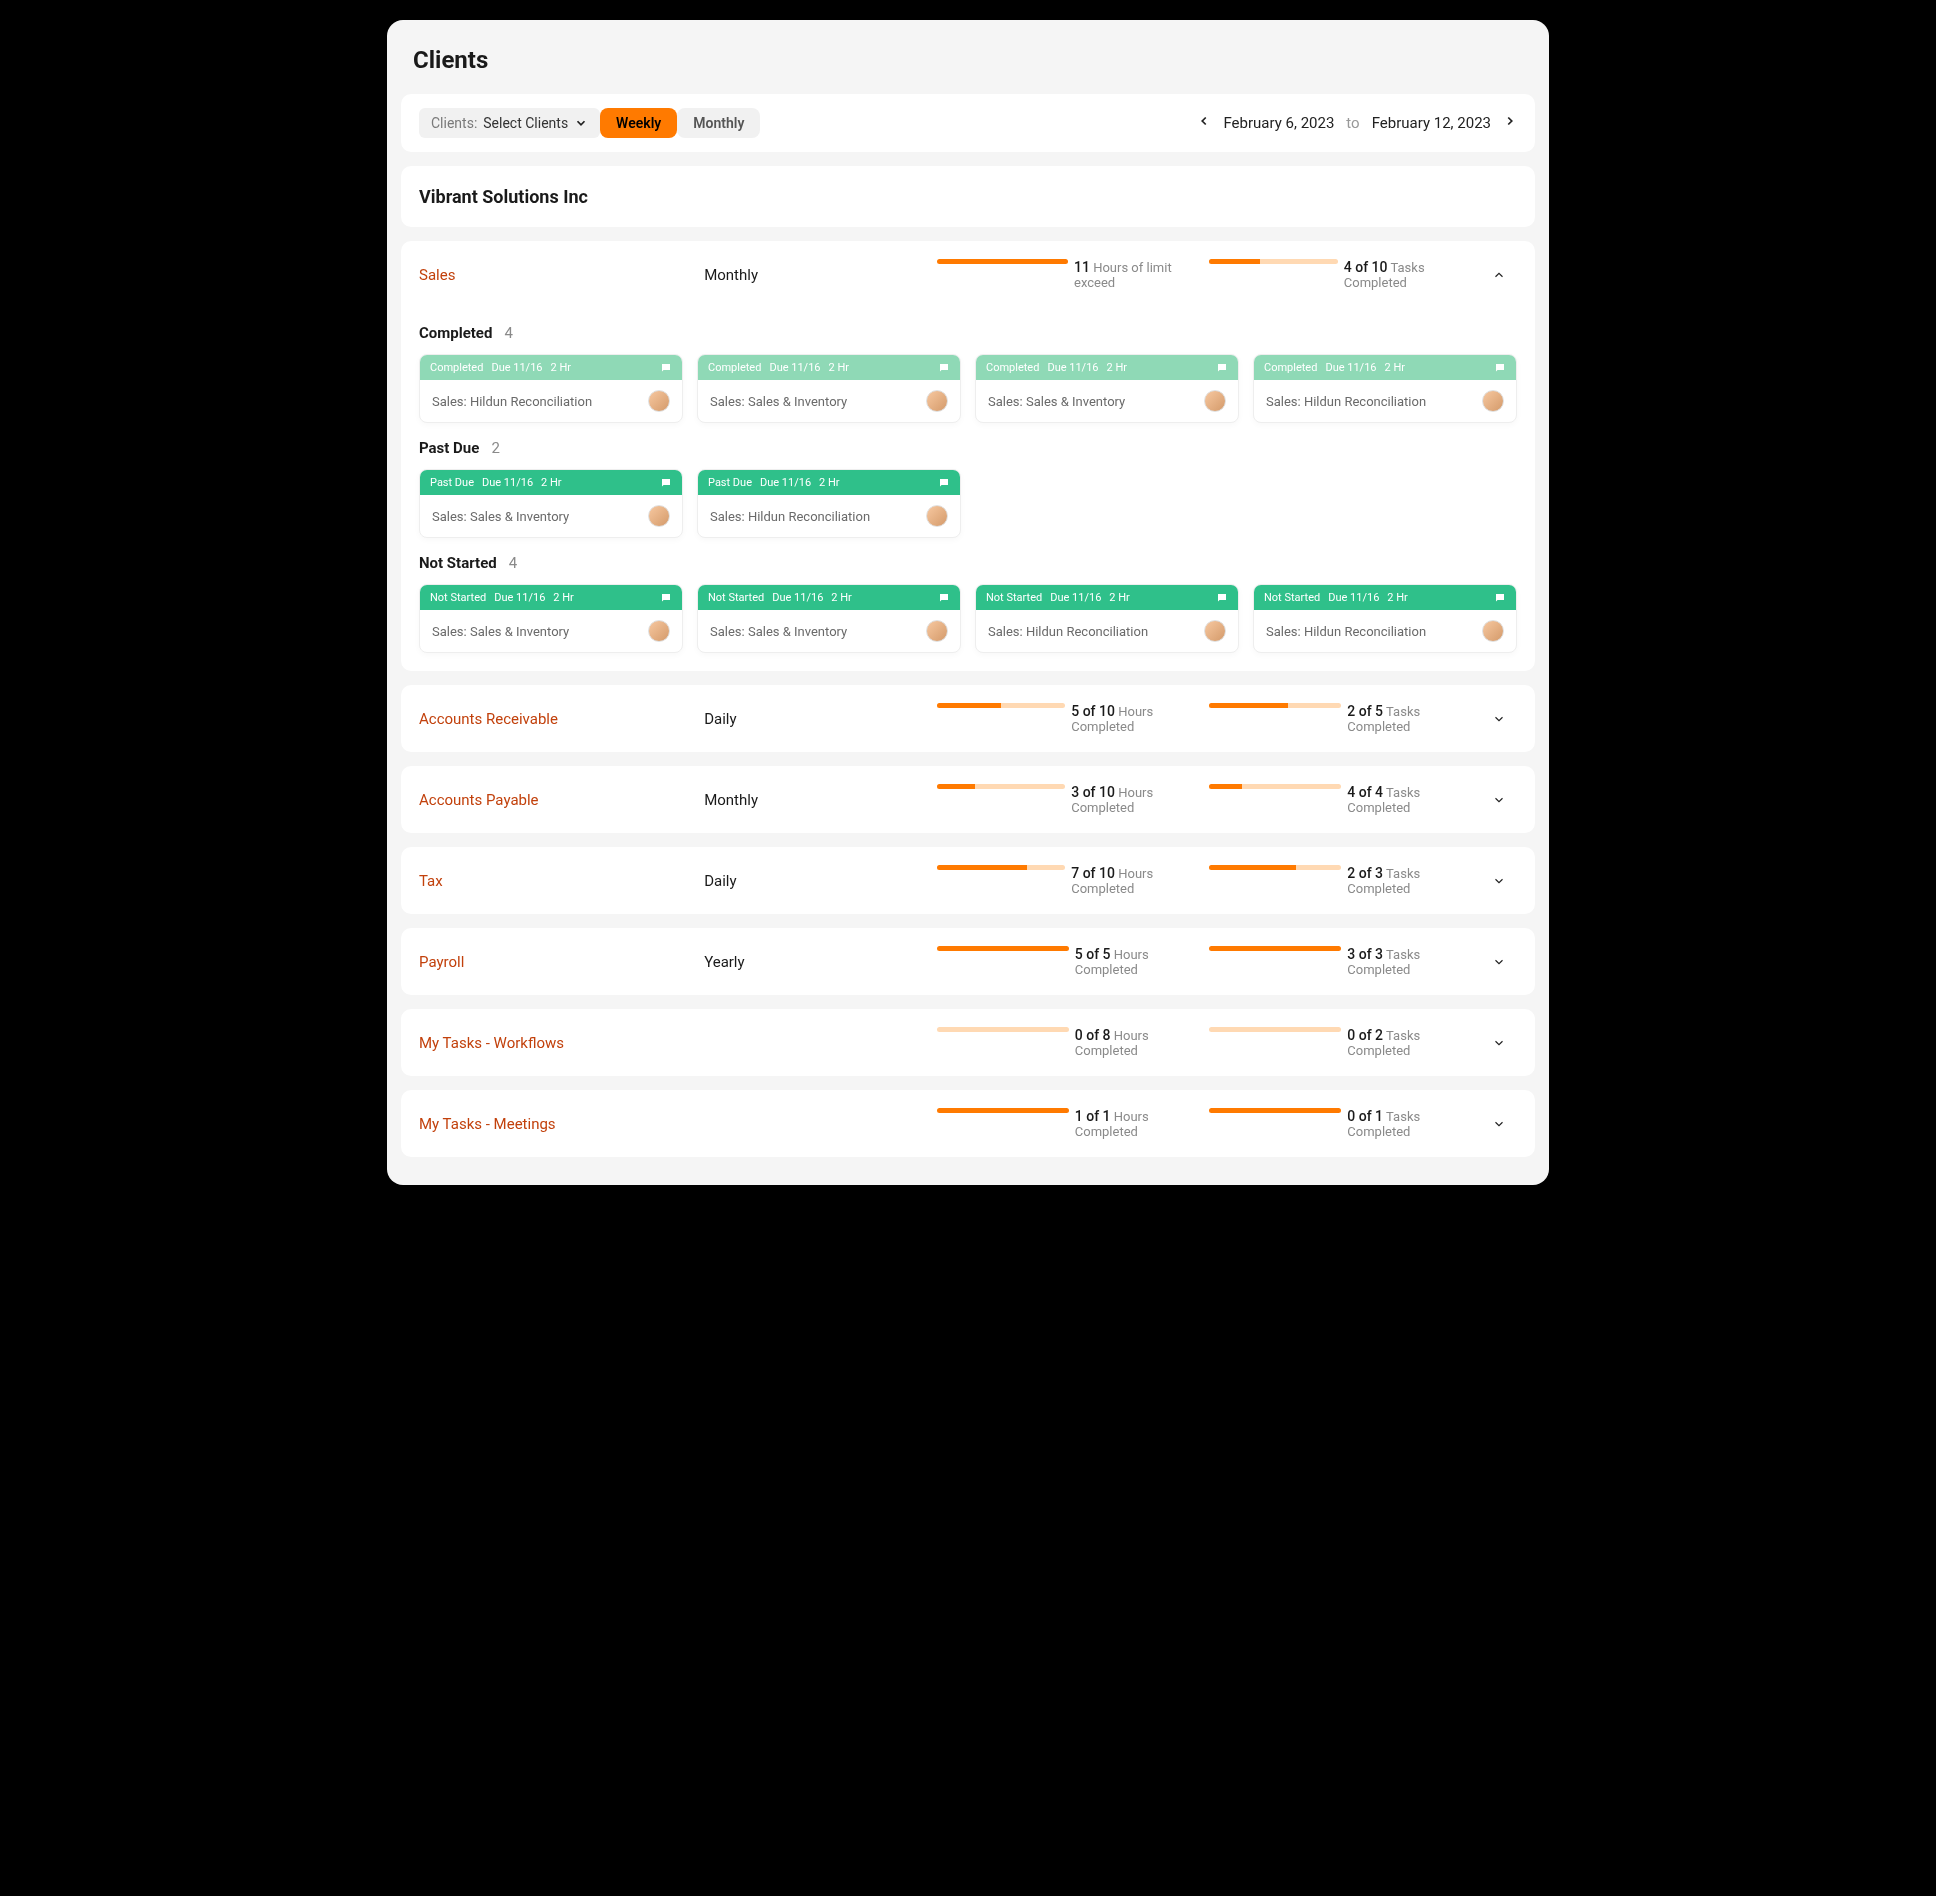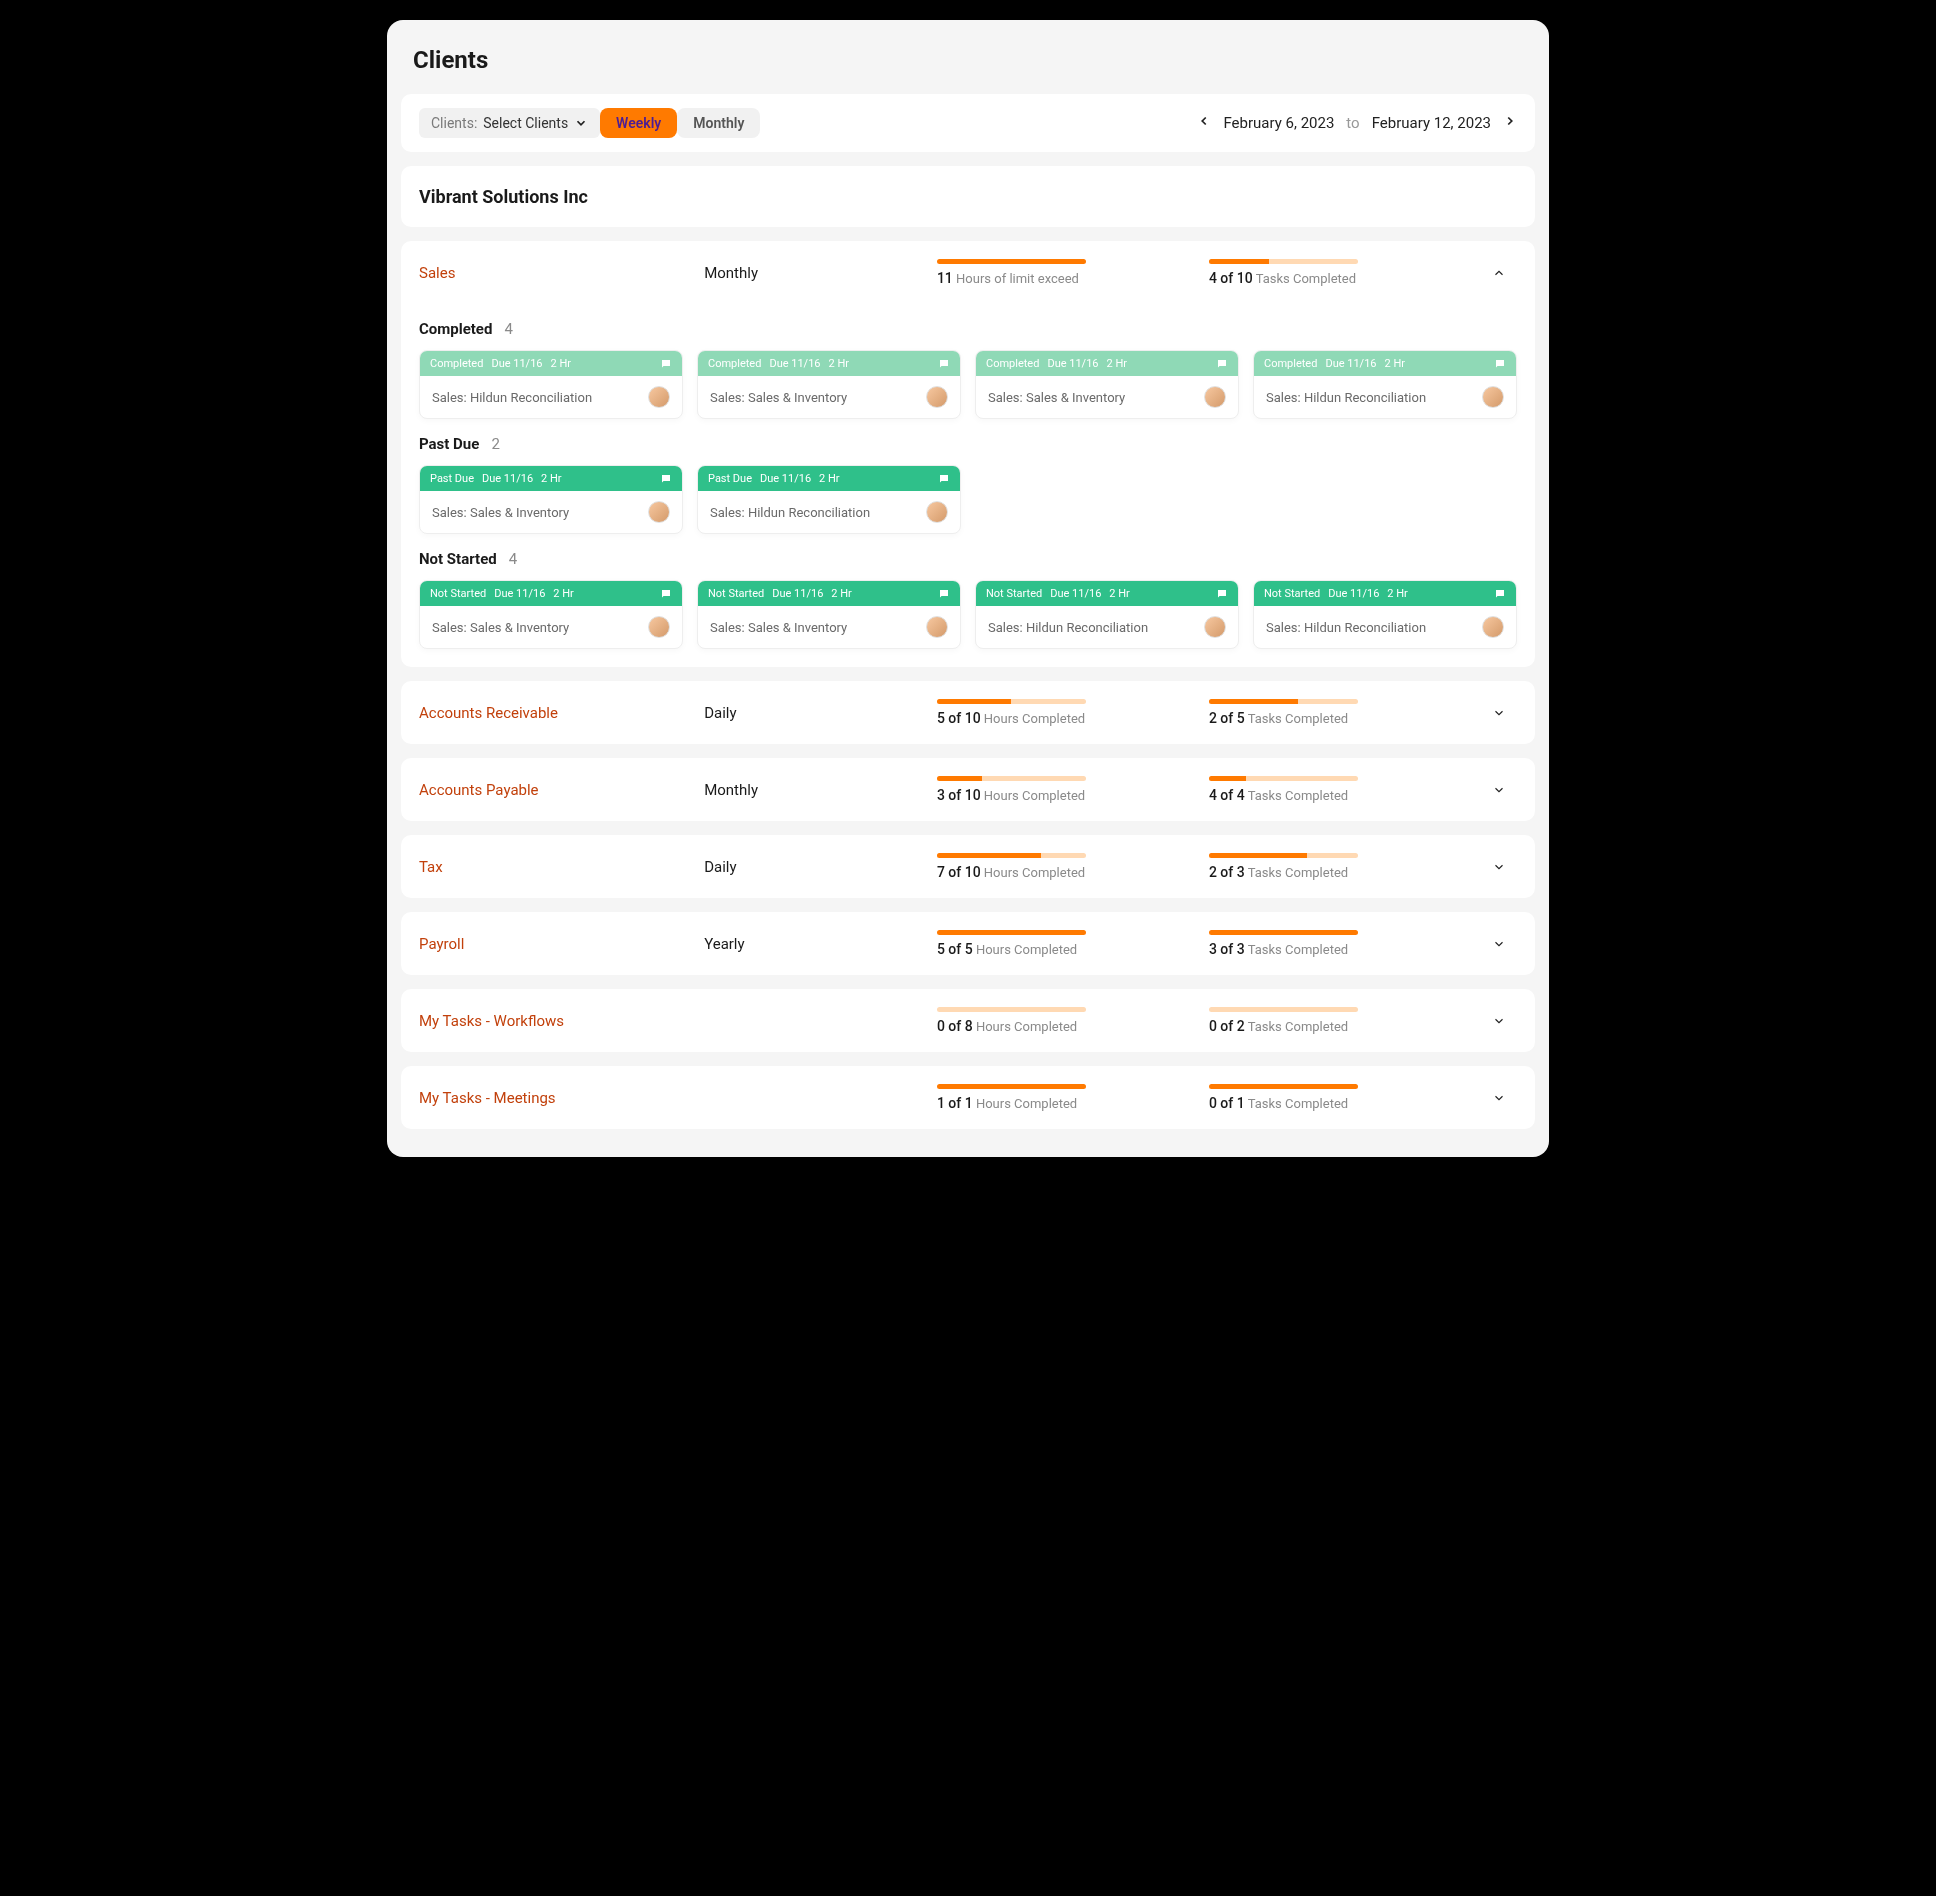--- a/index.html
+++ b/index.html
@@ -49,21 +49,21 @@
   cursor: pointer;
 }
 .client-filter .label { color: #7a7a7a; }
 .pill {
   border-radius: 8px;
   padding: 7px 16px;
   font-size: 14px;
   font-weight: 600;
   cursor: pointer;
 }
-.pill.active { background: #ff7a00; color: #4c1d95; }
+.pill.active { background: #ff7a00; color: #000000; }
 .pill.inactive { background: #f1f1f1; color: #555; }
 .date-nav { display: flex; align-items: flex-start; gap: 12px; font-size: 15px; color: #222; }
 .date-nav .to { color: #999; }
 .chev { cursor: pointer; display: inline-flex; }
 .chev svg { width: 14px; height: 14px; stroke: #222; }
 .client-header {
   background: #fff;
   border-radius: 10px;
   padding: 20px 18px;
   font-size: 18px;
@@ -80,21 +80,21 @@
 }
 .section-row {
   display: grid;
   grid-template-columns: 1.05fr 0.85fr 1fr 1fr 36px;
   align-items: center;
   padding: 18px 18px 18px 18px;
   gap: 10px;
 }
 .section-name { font-size: 15px; color: #c2410c; }
 .section-freq { font-size: 15px; color: #1a1a1a; }
-.progress-block { display: flex; flex-direction: column; gap: 6px; }
+.progress-block { display: flex; flex-direction: row; gap: 6px; }
 .progress-bar {
   height: 5px;
   border-radius: 4px;
   background: #ffd9b3;
   overflow: hidden;
   width: 149px;
 }
 .progress-fill { height: 100%; background: #ff7a00; }
 .progress-text { font-size: 13px; color: #8a8a8a; }
 .progress-text .val { color: #1a1a1a; font-weight: 500; font-size: 14px; }

